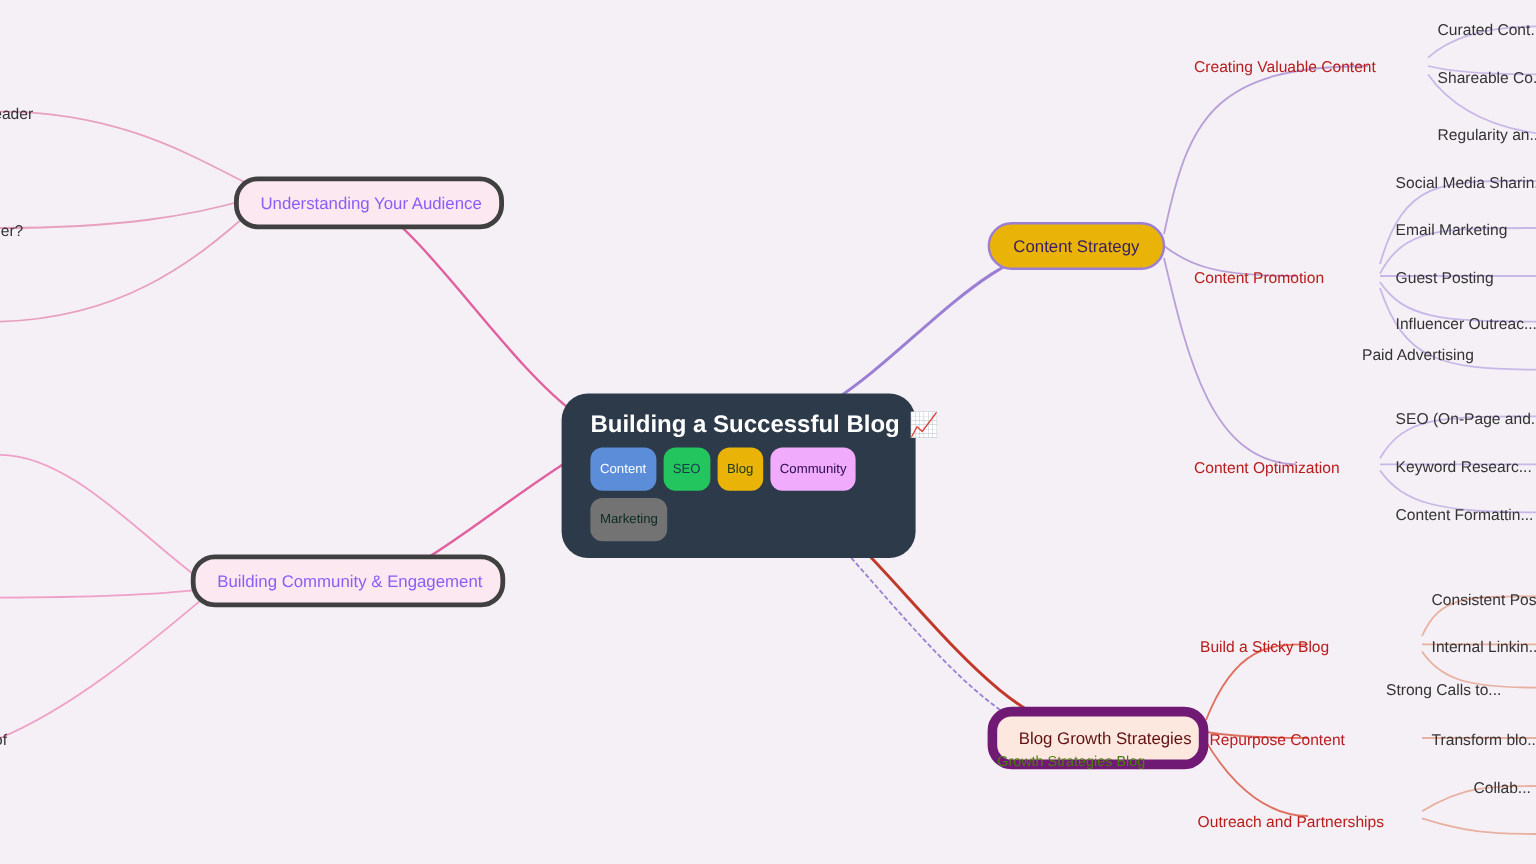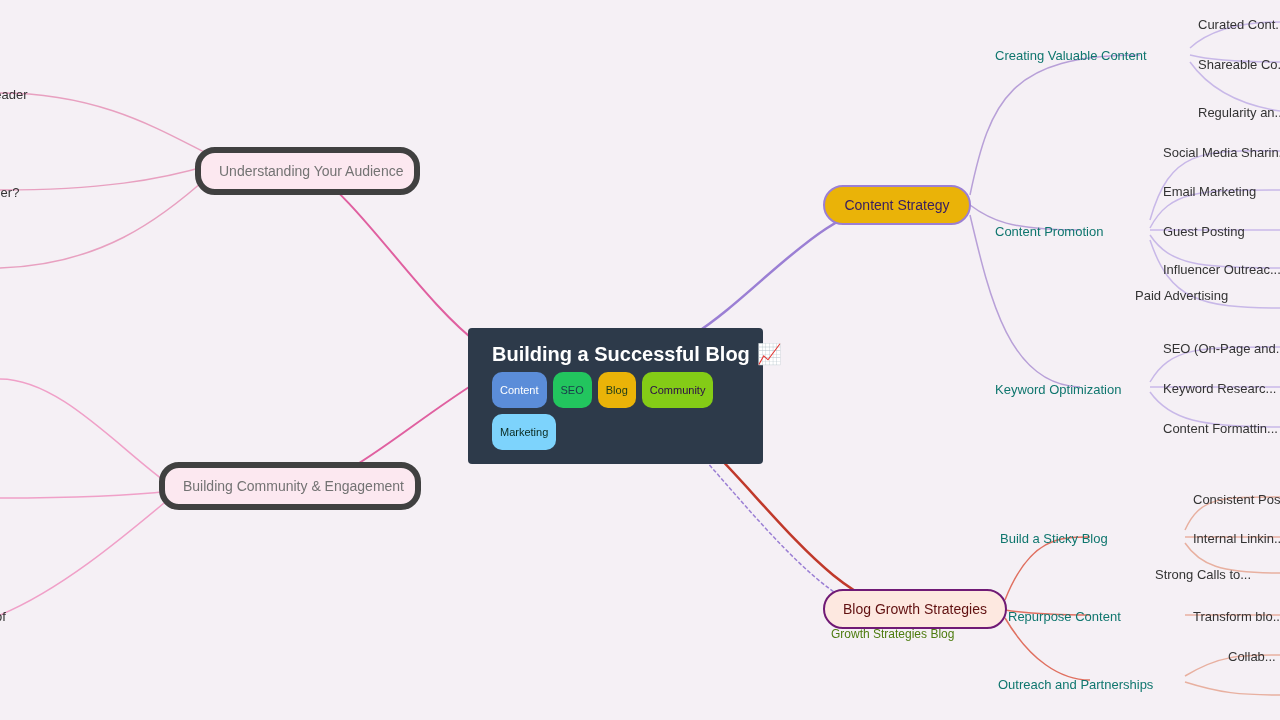--- a/index.html
+++ b/index.html
@@ -29,21 +29,21 @@
 
     .node {
       position: absolute;
       white-space: nowrap;
     }
 
     
     .central-node {
       background: #2d3a4a;
       color: white;
-      border-radius: 4px;
+      border-radius: 22px;
       padding: 14px 24px;
       display: flex;
       flex-direction: column;
       align-items: flex-start;
       gap: 6px;
       z-index: 10;
     }
 
     .central-node .title {
       font-size: 20px;
@@ -63,62 +63,62 @@
     .tag {
       padding: 12px 8px;
       border-radius: 10px;
       font-size: 11px;
       font-weight: 500;
     }
 
     .tag-content { background: #5b8dd9; color: white; }
     .tag-seo { background: #22c55e; color: #1a3a4a; }
     .tag-blog { background: #eab308; color: #1a3a1a; }
-    .tag-community { background: #84cc16; color: #2a0a4a; }
-    .tag-marketing { background: #7dd3fc; color: #0a2a20; }
+    .tag-community { background: #f0abfc; color: #2a0a4a; }
+    .tag-marketing { background: #737373; color: #0a2a20; }
 
     
     .branch-node {
       border-radius: 20px;
       padding: 10px 18px;
       font-size: 14px;
       font-weight: 500;
       text-align: center;
     }
 
     .branch-purple {
       background: #eab308;
       border: 2px solid #9b7fd4;
       color: #3a2060;
     }
 
     .branch-pink {
       background: #fce8f0;
-      border: 6px solid #404040;
-      color: #737373;
+      border: 4px solid #404040;
+      color: #8b5cf6;
     }
 
     .branch-red {
       background: #fde8e0;
-      border: 2px solid #701a75;
+      border: 8px solid #701a75;
       color: #601010;
     }
 
     
     .leaf-node {
       font-size: 13px;
       color: #333;
       background: transparent;
       padding: 4px 8px;
     }
 
     
     .sub-branch {
       font-size: 13px;
-      color: #0f766e;
+      color: #b91c1c;
       padding: 4px 0;
     }
   </style>
 </head>
 <body>
 
 <div id="mindmap-canvas">
   <svg id="connections">
 
     <path d="M 620 360 C 720 360 800 205 893 205" fill="none" stroke="#9b7fd4" stroke-width="2.5"></path>
@@ -214,21 +214,21 @@
 
   <div class="node sub-branch" style="left: 995px; top: 44px;">
     <span>Creating Valuable Content</span>
   </div>
 
   <div class="node sub-branch" style="left: 995px; top: 220px;">
     <span>Content Promotion</span>
   </div>
 
   <div class="node sub-branch" style="left: 995px; top: 378px;">
-    <span>Keyword Optimization</span>
+    <span>Content Optimization</span>
   </div>
 
   <div class="node leaf-node" style="left: 1190px; top: 13px;">
     <span>Curated Cont...</span>
   </div>
   <div class="node leaf-node" style="left: 1190px; top: 53px;">
     <span>Shareable Co...</span>
   </div>
   <div class="node leaf-node" style="left: 1190px; top: 101px;">
     <span>Regularity an...</span>

